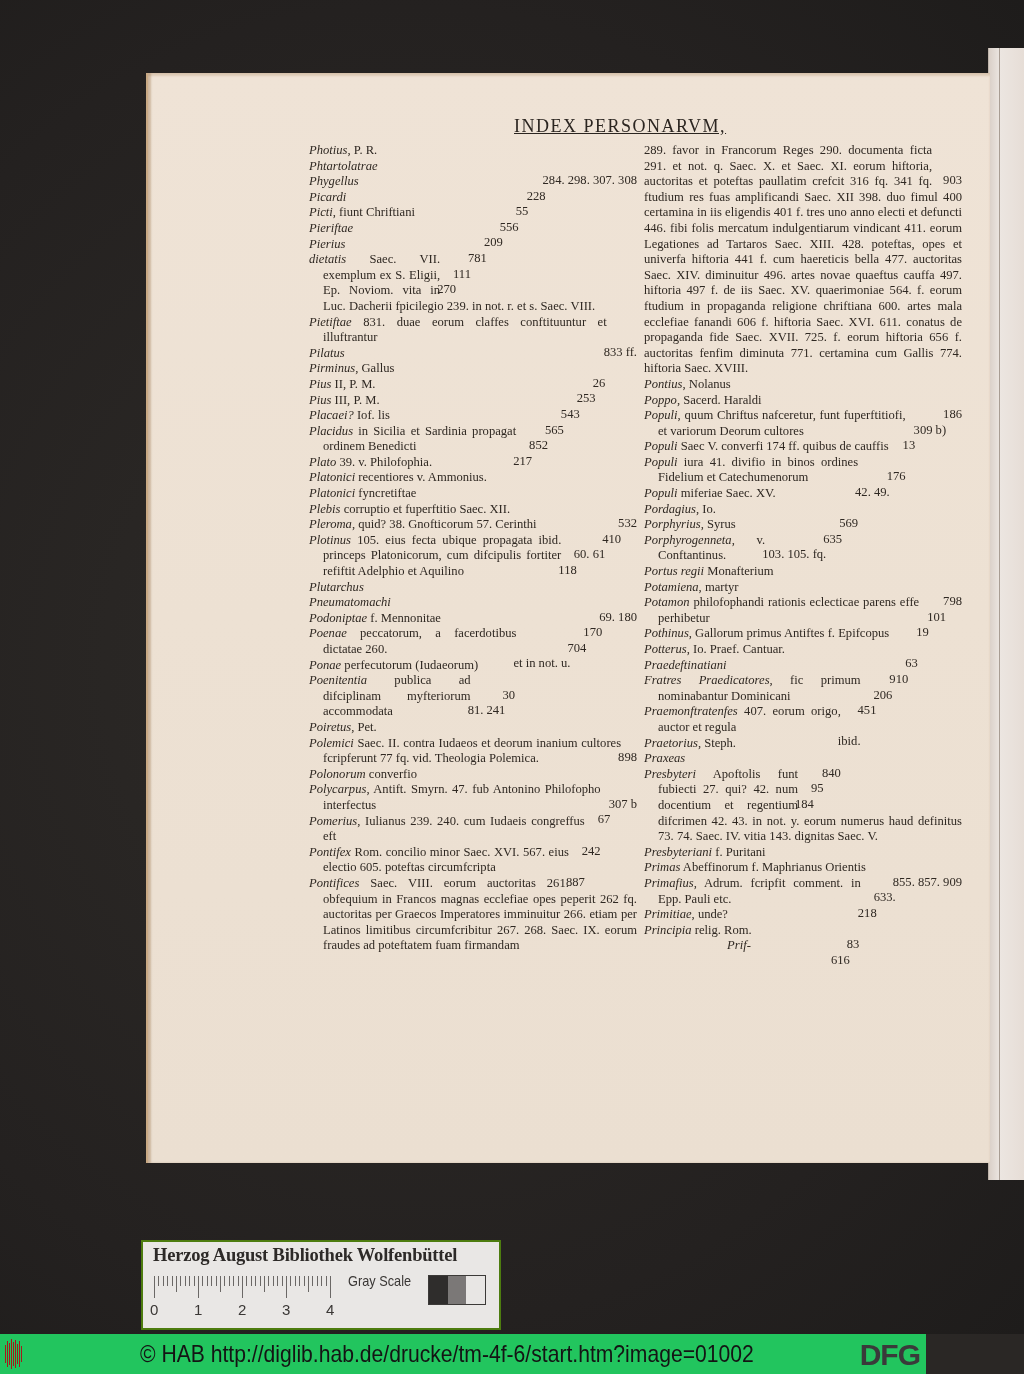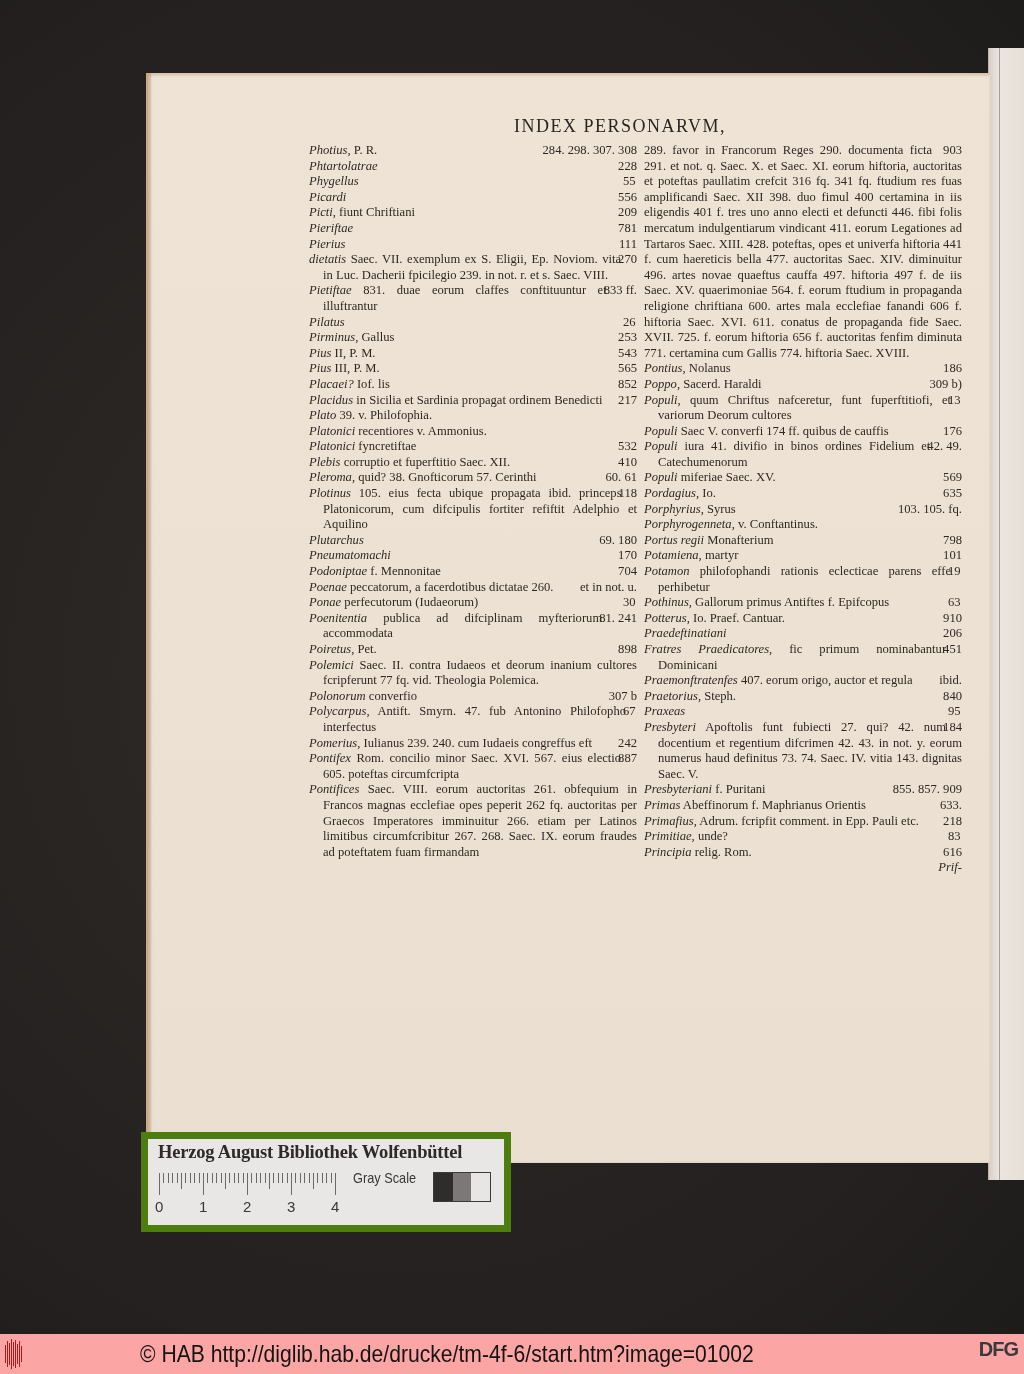--- a/index.html
+++ b/index.html
@@ -25,40 +25,41 @@
     border-left: 1px solid #bfb4aa;
   }
   .page-right .edge-line {
     position: absolute; left: 10px; top: 0; width: 1px; height: 100%; background: #a89d93;
   }
 
   .header-title {
     position: absolute; left: 514px; top: 116px;
     font-size: 18px; letter-spacing: 1.5px; color: #2b2520;
     white-space: nowrap;
+    text-decoration: underline;
   }
 
   .col {
     position: absolute; top: 143px; width: 328px;
     font-size: 12.6px; line-height: 15.6px; color: #2f2822;
   }
   .col-left { left: 309px; }
   .col-right { left: 644px; width: 318px; }
 
   .entry { position: relative; text-align: justify; }
   .entry .lines { display: block; padding-left: 14px; text-indent: -14px; }
   .entry .head { font-style: italic; }
-  .entry .pg { float: right; padding-left: 11px; }
+  .entry .pg { float: right; padding-left: 11px; margin-top: 30px; }
   .plain { display: block; text-align: justify; }
-  .catch { text-align: right; font-style: italic; }
+  .catch { text-align: center; font-style: italic; }
 
   
   .hab-label {
-    position: absolute; left: 141px; top: 1132px; width: 356px; height: 86px;
-    background: #e9e7e5; border: 7px solid #4d7c0f;
+    position: absolute; left: 141px; top: 1240px; width: 356px; height: 86px;
+    background: #e9e7e5; border: 2px solid #4d7c0f;
   }
   .hab-label .lib-name {
     position: absolute; left: 10px; top: 3px; font-size: 18.5px; font-weight: bold;
     color: #2d2a28; white-space: nowrap; letter-spacing: -0.2px;
   }
   .ruler {
     position: absolute; left: 11px; top: 34px; width: 180px; height: 50px;
   }
   .ruler .tick { position: absolute; top: 0; width: 1px; background: #6b6866; }
   .ruler .num {
@@ -71,36 +72,36 @@
     transform: scaleX(0.85); transform-origin: left;
   }
   .gray-swatch {
     position: absolute; left: 285px; top: 33px; width: 56px; height: 28px;
     border: 1px solid #3c3a38; display: flex;
   }
   .gray-swatch span { flex: 1; }
 
   
   .footer {
-    position: absolute; left: 0; top: 1334px; width: 1024px; height: 40px;
-    background: #fca5a5;
+    position: absolute; left: 0; top: 1334px; width: 926px; height: 40px;
+    background: #22c55e;
   }
   .footer .hab-logo {
     position: absolute; left: 5px; top: 5px; width: 20px; height: 30px;
     display: flex; gap: 1px; align-items: center;
   }
   .footer .hab-logo i { display: block; width: 1px; background: #a41c1c; }
   .footer .credit {
     position: absolute; left: 140px; top: 6px;
     font-family: "Liberation Sans", sans-serif; font-size: 24px; color: #141414;
     white-space: nowrap; transform: scaleX(0.88); transform-origin: left;
   }
   .footer .dfg {
     position: absolute; right: 6px; top: 4px;
-    font-family: "Liberation Sans", sans-serif; font-weight: bold; font-size: 20px;
+    font-family: "Liberation Sans", sans-serif; font-weight: bold; font-size: 30px;
     color: #3a3a3a; letter-spacing: -1px;
   }
 </style>
 </head>
 <body>
 
 <div class="scan-bg"></div>
 
 <div class="page-right">
   <div class="edge-line"></div>

